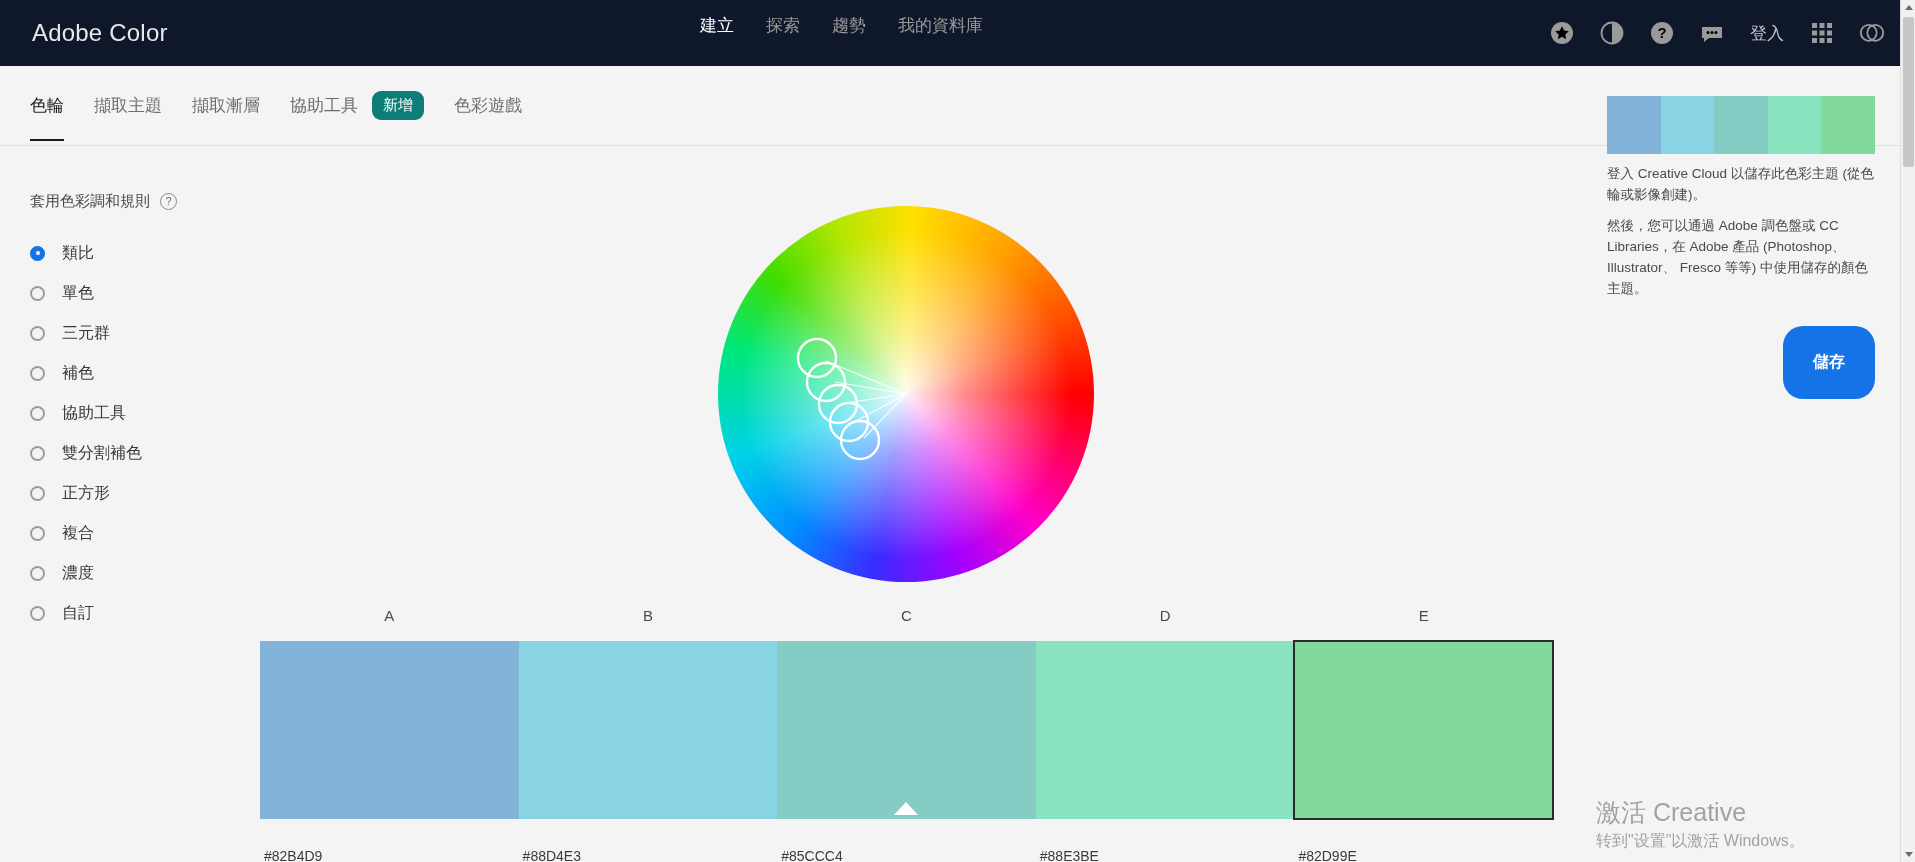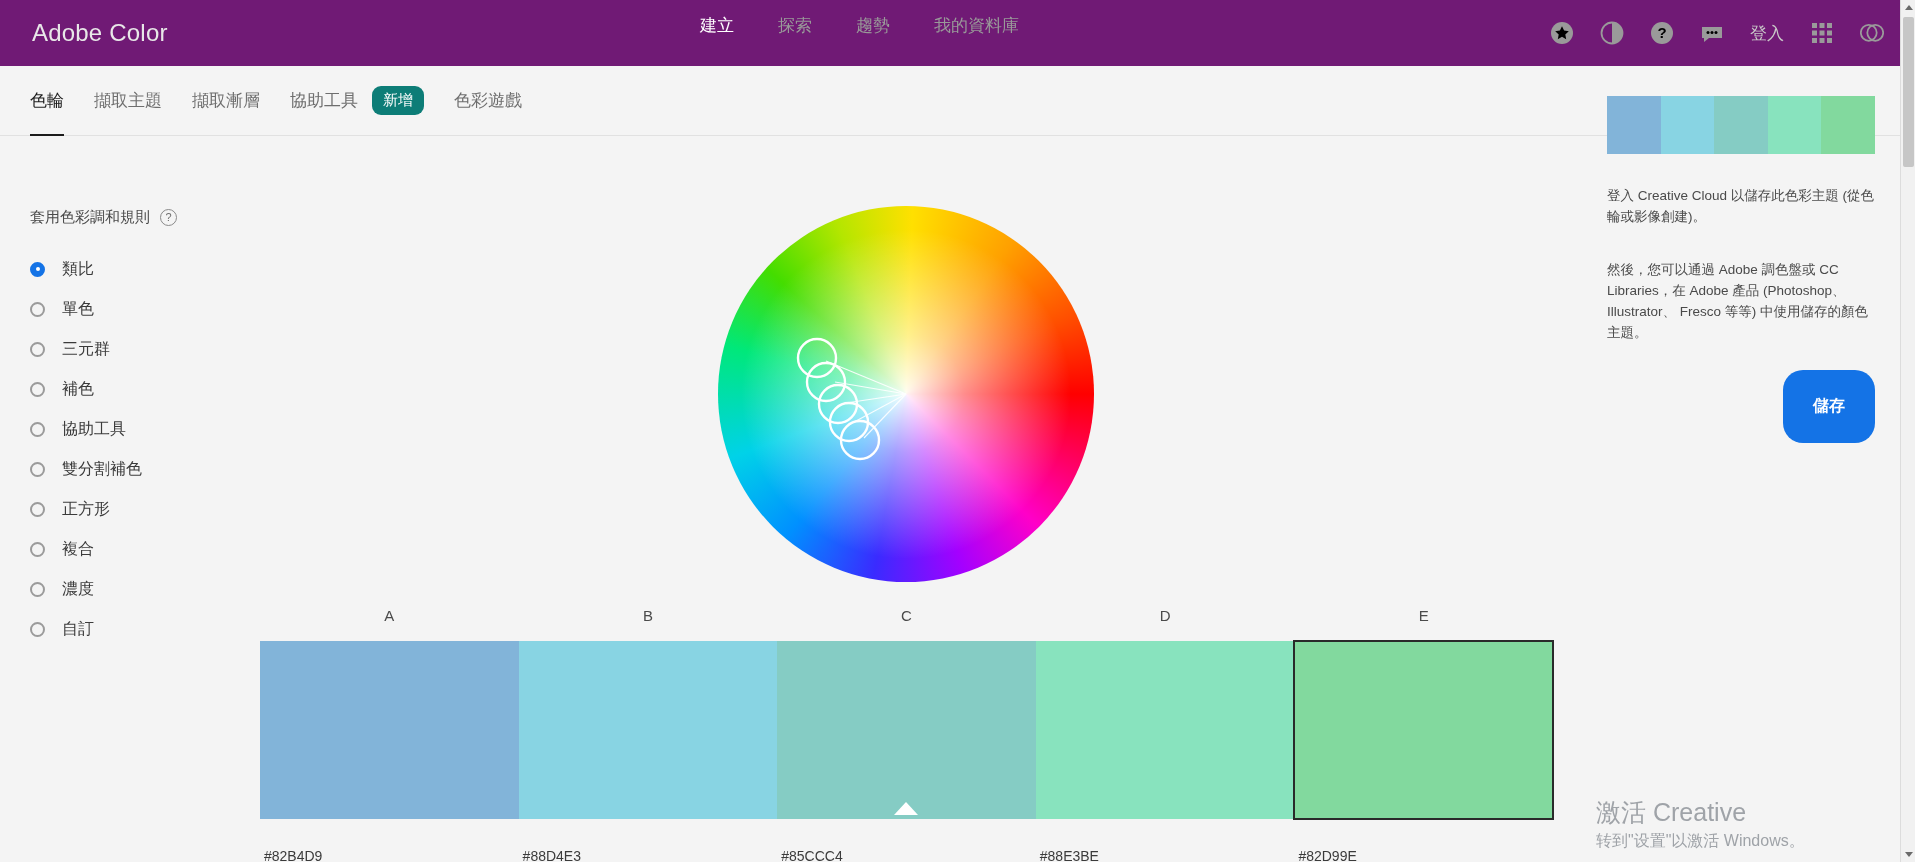--- a/index.html
+++ b/index.html
@@ -8,46 +8,46 @@
     overflow: hidden;
     font-family: "Liberation Sans", "DejaVu Sans", sans-serif;
     background: #f4f4f4;
   }
   body { position: relative; }
 
   
   .topbar {
     position: absolute; left: 0; top: 0;
     width: 1900px; height: 66px;
-    background: #701a75;
+    background: #0f172a;
     display: flex; align-items: center;
   }
   .brand {
     color: #e8e8e8; font-size: 24px; font-weight: 400;
     margin-left: 32px; letter-spacing: .2px; white-space: nowrap;
   }
   .mainnav {
     position: absolute; left: 700px; top: 0; height: 50px;
-    display: flex; align-items: center; gap: 44px;
+    display: flex; align-items: center; gap: 32px;
   }
   .mainnav a {
     color: #999999; font-size: 17px; text-decoration: none; white-space: nowrap;
   }
   .mainnav a.active { color: #ffffff; }
   .topicons {
     position: absolute; right: 16px; top: 0; height: 66px;
     display: flex; align-items: center; gap: 26px;
   }
   .ticon { width: 24px; height: 24px; display: block; color: #9a9a9a; }
   .signin { color: #c9c9c9; font-size: 17px; white-space: nowrap; }
 
   
   .tabbar {
     position: absolute; left: 0; top: 66px;
-    width: 1900px; height: 70px;
+    width: 1900px; height: 80px;
     background: #f4f4f4;
     border-bottom: 1px solid #e1e1e1;
     display: flex; align-items: center;
   }
   .tab {
     font-size: 17px; color: #6e6e6e; margin-left: 30px;
     position: relative; height: 70px; display: flex; align-items: center;
     white-space: nowrap; cursor: pointer;
   }
   .tab:first-child { margin-left: 30px; }
@@ -56,21 +56,21 @@
     content: ""; position: absolute; left: 0; right: 0; bottom: 0;
     height: 2px; background: #1b1b1b;
   }
   .newbadge {
     background: #0d7d77; color: #ffffff; font-size: 15px;
     padding: 5px 11px; border-radius: 9px; margin-left: 14px;
     white-space: nowrap;
   }
 
   
-  .leftpanel { position: absolute; left: 30px; top: 208px; width: 260px; }
+  .leftpanel { position: absolute; left: 30px; top: 192px; width: 260px; }
   .rule-head {
     display: flex; align-items: center; gap: 10px;
     font-size: 15px; color: #4a4a4a; margin-bottom: 22px; white-space: nowrap;
   }
   .help-icon {
     width: 17px; height: 17px; border-radius: 50%;
     border: 1px solid #8a8a8a; color: #6e6e6e;
     font-size: 11px; line-height: 15px; text-align: center; display: block;
   }
   .radio-row {
@@ -128,21 +128,21 @@
   .hexrow span {
     flex: 1; font-size: 14px; color: #3b3b3b; padding-left: 4px;
   }
 
   
   .rightpanel { position: absolute; left: 1607px; top: 96px; width: 268px; }
   .mini-strip { width: 268px; height: 58px; display: flex; }
   .mini-strip div { flex: 1; }
   .rp-text {
     font-size: 13.5px; color: #4a4a4a; line-height: 1.55;
-    margin-top: 32px; white-space: pre-wrap;
+    margin-top: 10px; white-space: pre-wrap;
   }
   .save-btn {
     display: block; margin: 26px 0 0 auto;
     background: #1473e6; color: #ffffff; border: none;
     font-size: 16px; font-weight: bold; font-family: inherit;
     padding: 26px 30px; border-radius: 20px; cursor: pointer;
   }
 
   
   .scrollbar {

